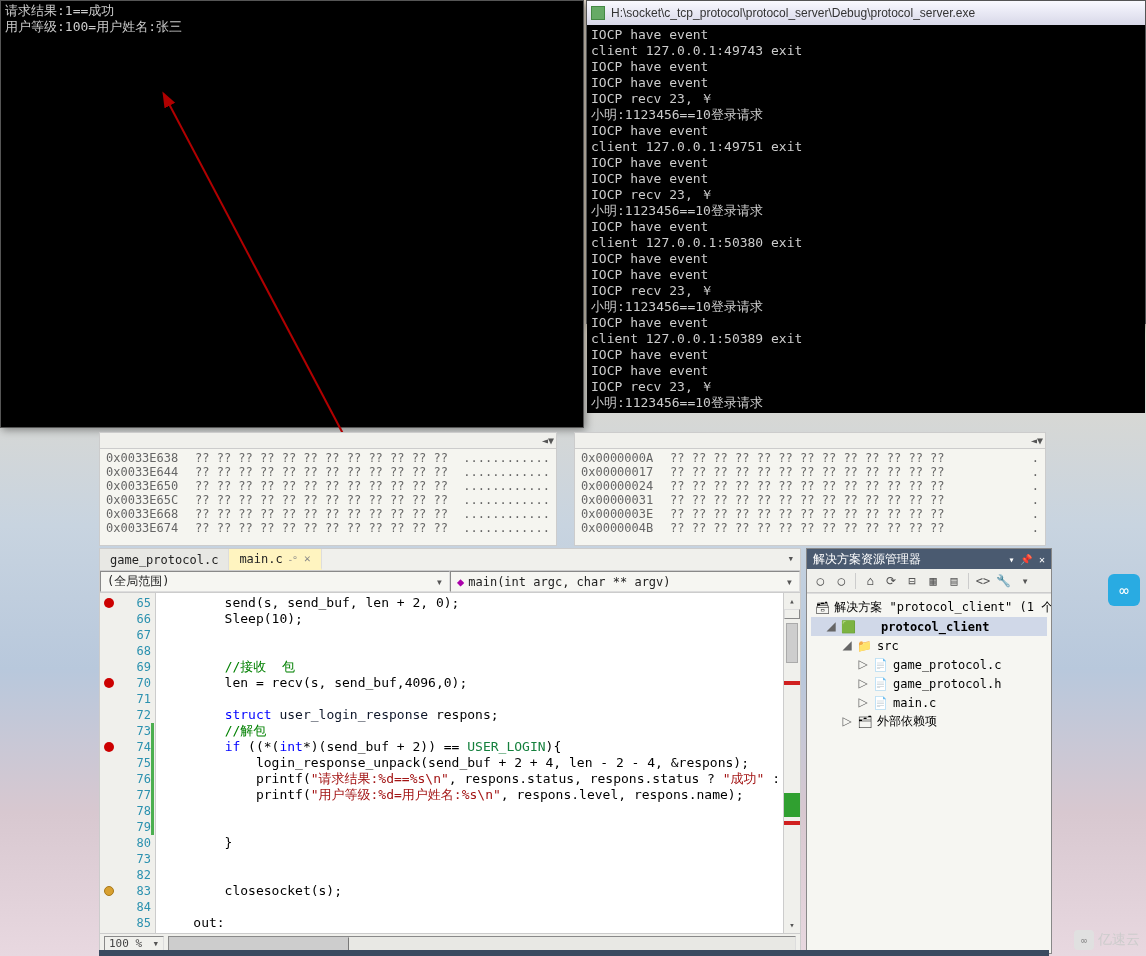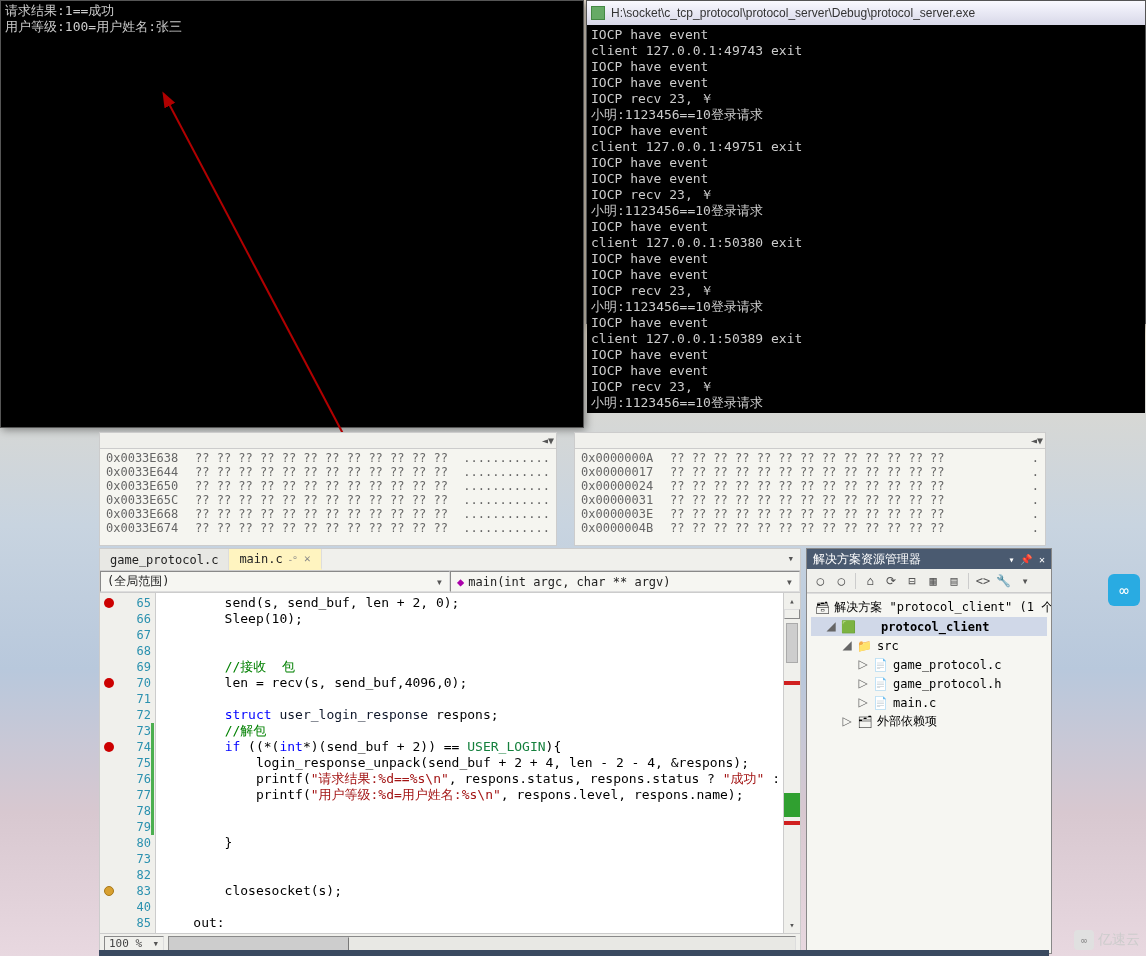--- a/index.html
+++ b/index.html
@@ -461,21 +461,21 @@
         <div class="ln">74<span class="bp"></span><span class="change-bar cb-green"></span></div>
         <div class="ln">75<span class="change-bar cb-green"></span></div>
         <div class="ln">76<span class="change-bar cb-green"></span></div>
         <div class="ln">77<span class="change-bar cb-green"></span></div>
         <div class="ln">78<span class="change-bar cb-green"></span></div>
         <div class="ln">79<span class="change-bar cb-green"></span></div>
         <div class="ln">80</div>
         <div class="ln">73</div>
         <div class="ln">82</div>
         <div class="ln">83<span class="bp-yellow"></span></div>
-        <div class="ln">40</div>
+        <div class="ln">84</div>
         <div class="ln">85</div>
       </div>
     <div class="code" id="code"><div style="height: 16px;">        send(s, send_buf, len + 2, 0);</div><div style="height: 16px;">        Sleep(10);</div><div style="height: 16px;">&nbsp;</div><div style="height: 16px;">&nbsp;</div><div style="height: 16px;">        <span class="cm">//接收  包</span></div><div style="height: 16px;">        len = recv(s, send_buf,4096,0);</div><div style="height: 16px;">&nbsp;</div><div style="height: 16px;">        <span class="kw">struct</span> <span class="ty">user_login_response</span> respons;</div><div style="height: 16px;">        <span class="cm">//解包</span></div><div style="height: 16px;">        <span class="kw">if</span> ((*(<span class="kw">int</span>*)(send_buf + 2)) == <span class="mc">USER_LOGIN</span>){</div><div style="height: 16px;">            login_response_unpack(send_buf + 2 + 4, len - 2 - 4, &amp;respons);</div><div style="height: 16px;">            printf(<span class="st">"</span><span class="st-cn">请求结果:%d==%s\n</span><span class="st">"</span>, respons.status, respons.status ? <span class="st">"</span><span class="st-cn">成功</span><span class="st">"</span> : );</div><div style="height: 16px;">            printf(<span class="st">"</span><span class="st-cn">用户等级:%d=用户姓名:%s\n</span><span class="st">"</span>, respons.level, respons.name);</div><div style="height: 16px;">&nbsp;</div><div style="height: 16px;">&nbsp;</div><div style="height: 16px;">        }</div><div style="height: 16px;">&nbsp;</div><div style="height: 16px;">&nbsp;</div><div style="height: 16px;">        closesocket(s);</div><div style="height: 16px;">&nbsp;</div><div style="height: 16px;">    out:</div></div>
     <div class="editor-vscroll">
       <div class="scroll-btn sb-up">▴</div>
       <div class="scroll-btn sb-split"></div>
       <div class="scroll-thumb"></div>
       <div class="scroll-mark sm-red" style="top:88px"></div>
       <div class="scroll-mark sm-green" style="top:200px;height:24px"></div>
       <div class="scroll-mark sm-red" style="top:228px"></div>

